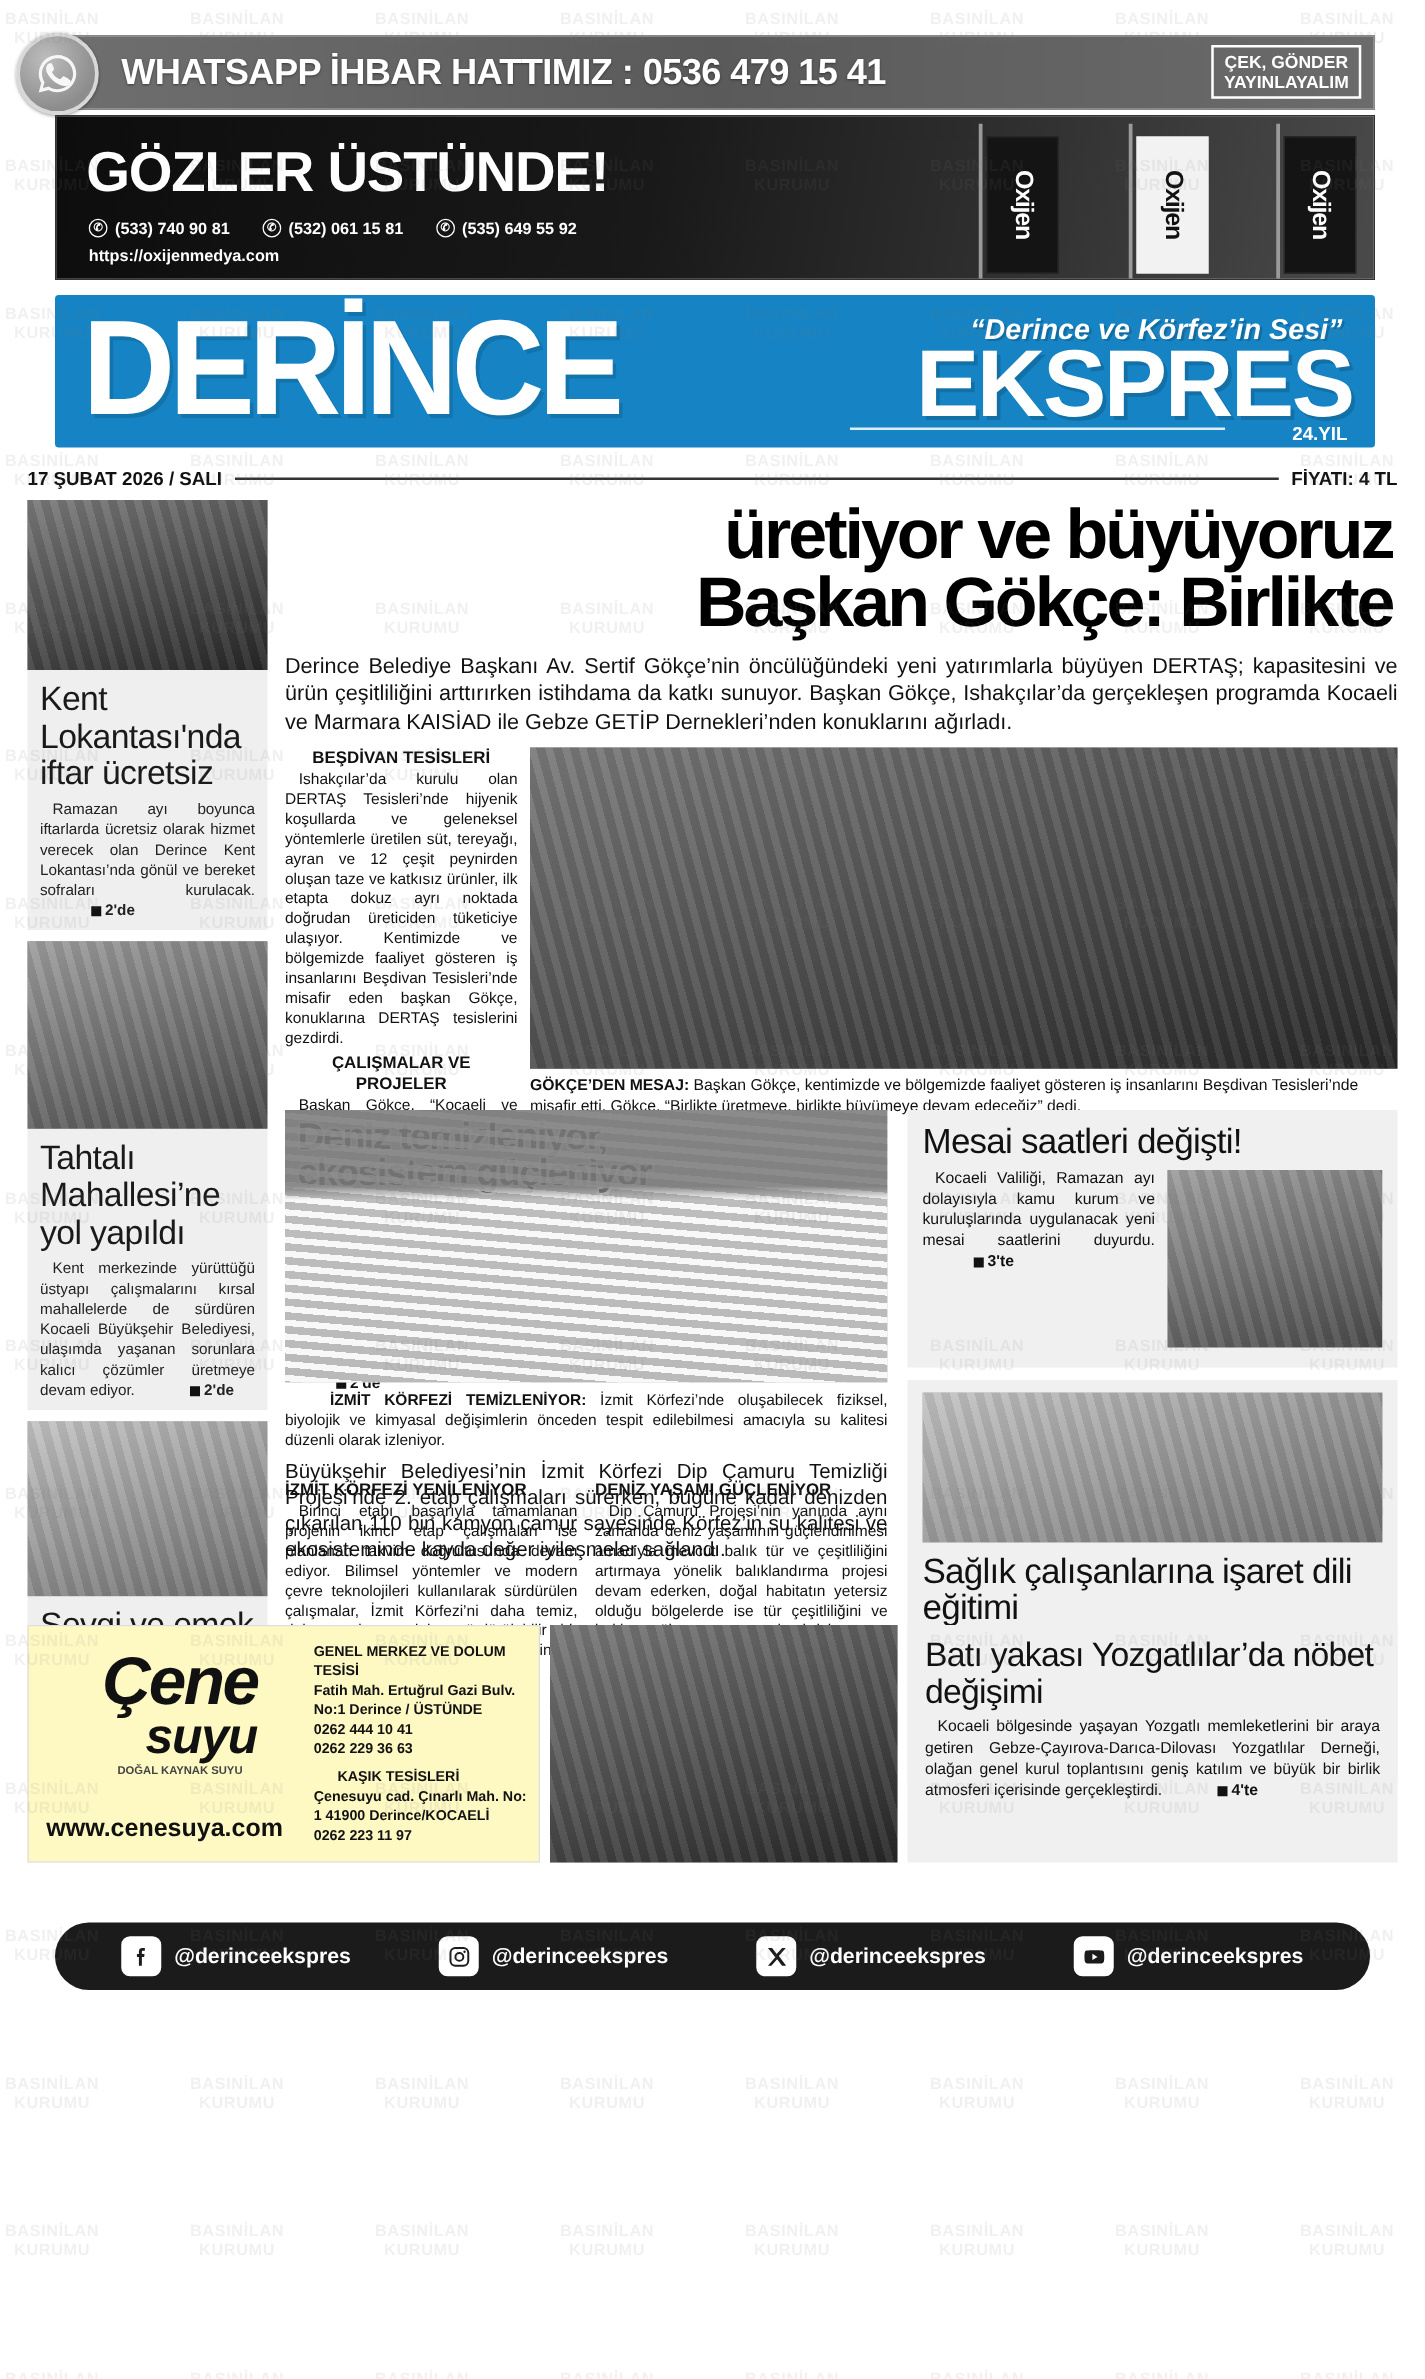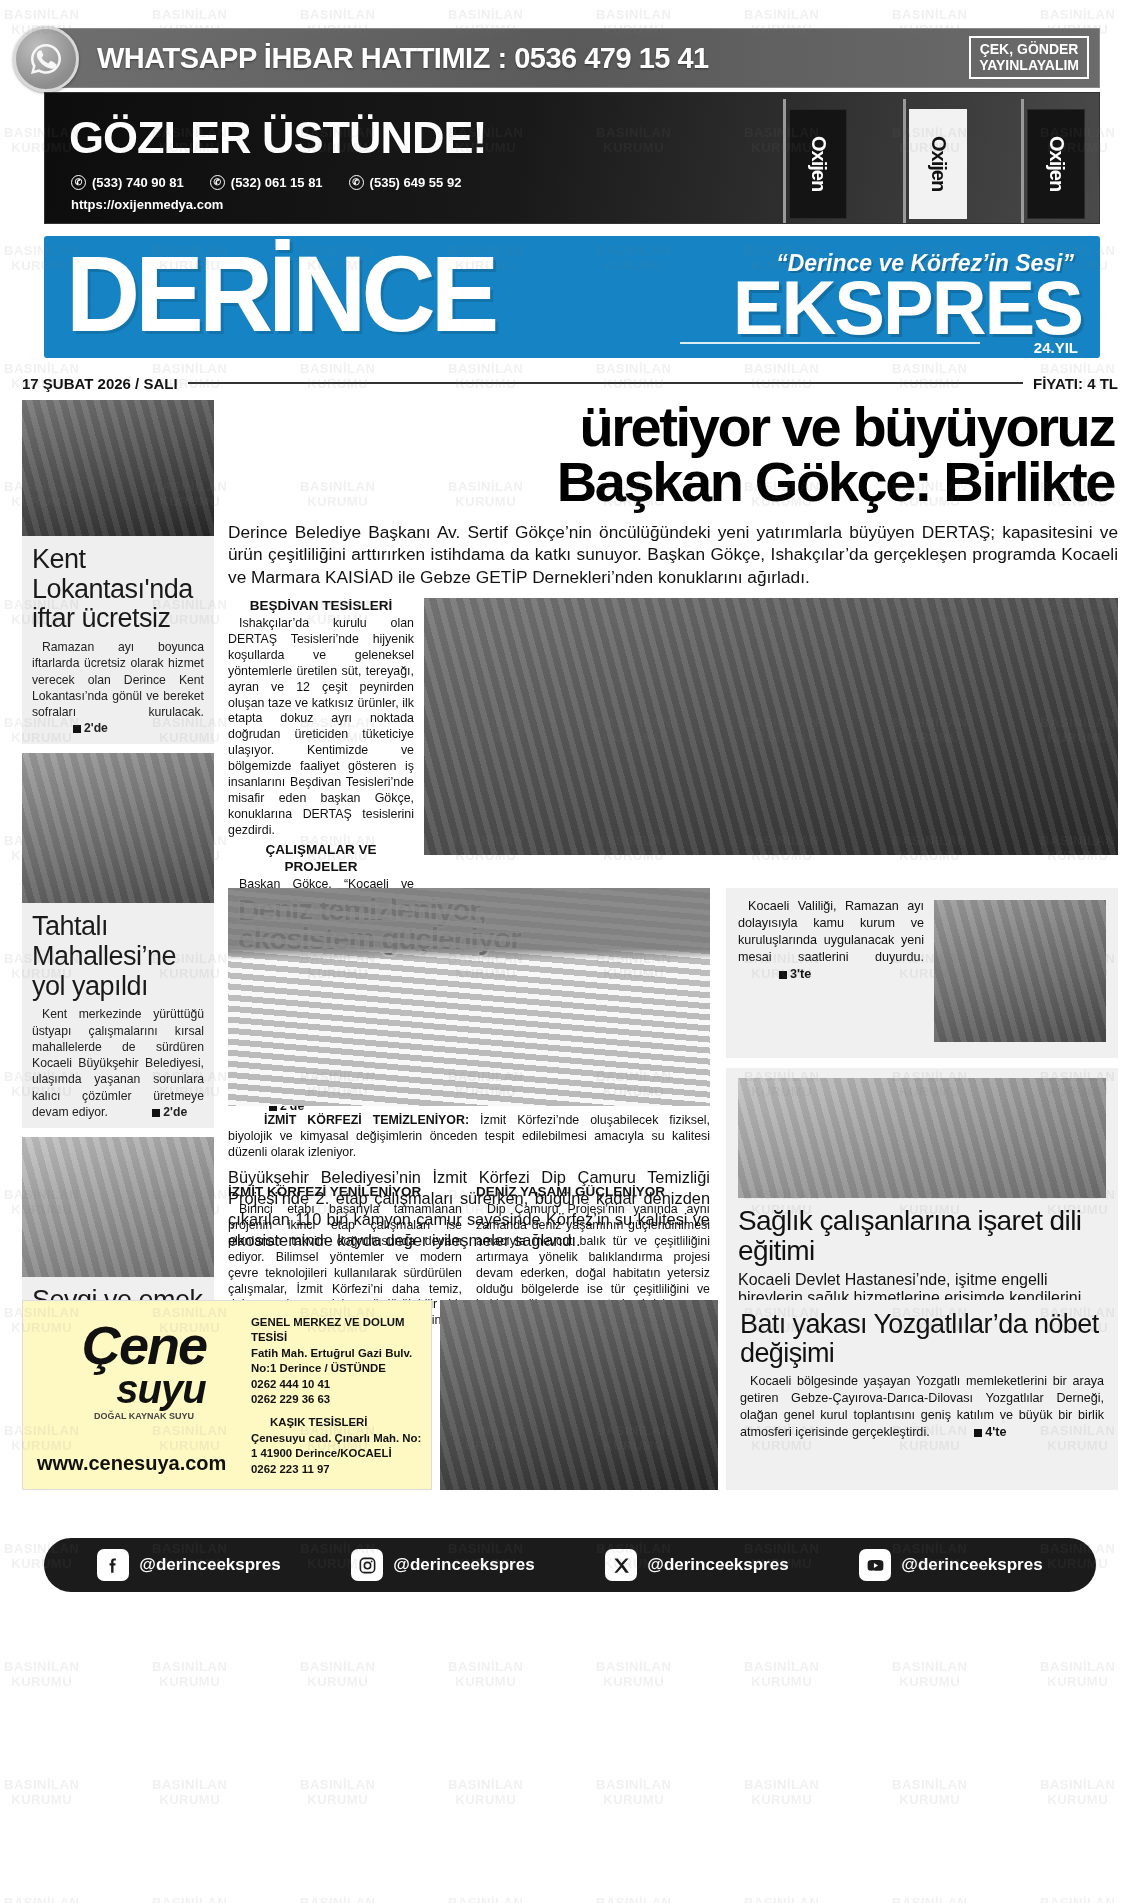--- a/index.html
+++ b/index.html
@@ -429,20 +429,23 @@
   <div class="lead-textcol">
     <div class="sec-head">BEŞDİVAN TESİSLERİ</div>
     <div class="sec-body">Ishakçılar’da kurulu olan DERTAŞ Tesisleri’nde hijyenik koşullarda ve geleneksel yöntemlerle üretilen süt, tereyağı, ayran ve 12 çeşit peynirden oluşan taze ve katkısız ürünler, ilk etapta dokuz ayrı noktada doğrudan üreticiden tüketiciye ulaşıyor. Kentimizde ve bölgemizde faaliyet gösteren iş insanlarını Beşdivan Tesisleri’nde misafir eden başkan Gökçe, konuklarına DERTAŞ tesislerini gezdirdi.</div>
     <div class="sec-head" style="margin-top:4px;">ÇALIŞMALAR VE PROJELER</div>
     <div class="sec-body">
       <span>Başkan Gökçe, “Kocaeli ve Marmara KAISİAD ile Gebze GETİP Derneklerimizin üyeleriyle Beşdivan Tesisleri’nde bir araya geldik. Tahtalı Göleti’nin eşsiz manzarası eşliğinde gerçekleştirdiğimiz buluşmada, çalışmalarımız ve projelerimiz hakkında görüş alışverişinde bulunduk. DERTAŞ üretim tesislerimizdeki çalışmaları da yerinde inceledikçe programa katılım sağlayarak görüş ve önerilerini aldık” dedi.</span>
       <span class="pg">2'de</span>
     </div>
   </div>
   <div class="ph-img dark lead-photo"></div>
+  <div class="caption">
+    <b>GÖKÇE’DEN MESAJ:</b><span> Başkan Gökçe, kentimizde ve bölgemizde faaliyet gösteren iş insanlarını Beşdivan Tesisleri’nde misafir etti. Gökçe, “Birlikte üretmeye, birlikte büyümeye devam edeceğiz” dedi.</span>
+  </div>
 </div>
 
 <div class="feature">
   <div class="ph-img water feature-photo">
     <div class="feature-kicker">
       <div>Deniz temizleniyor,</div>
       <div>ekosistem güçleniyor</div>
     </div>
   </div>
   <div class="feature-cap">
@@ -461,20 +464,21 @@
     <div class="sec-body">
       <span>Dip Çamuru Projesi’nin yanında aynı zamanda deniz yaşamının güçlendirilmesi amacıyla mevcut balık tür ve çeşitliliğini artırmaya yönelik balıklandırma projesi devam ederken, doğal habitatın yetersiz olduğu bölgelerde ise tür çeşitliliğini ve balık popülasyonunu artırılmak için yapay resifler denize bırakılıyor.</span>
       <span class="pg">4'te</span>
     </div>
   </div>
 </div>
 
 <div class="rrail">
 
   <div class="rbox">
+    <h2>Mesai saatleri değişti!</h2>
     <div class="flow">
       <div class="ph-img mid fig" style="width:172px;height:142px;"></div>
       <p>
         <span>Kocaeli Valiliği, Ramazan ayı dolayısıyla kamu kurum ve kuruluşlarında uygulanacak yeni mesai saatlerini duyurdu.</span>
         <span class="pg">3'te</span>
       </p>
     </div>
   </div>
 
   <div class="rbox">

